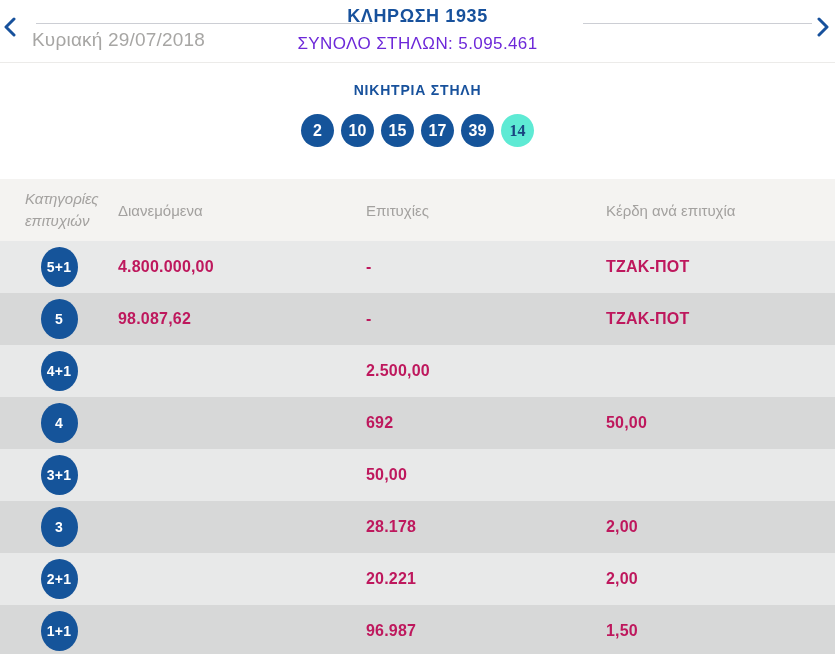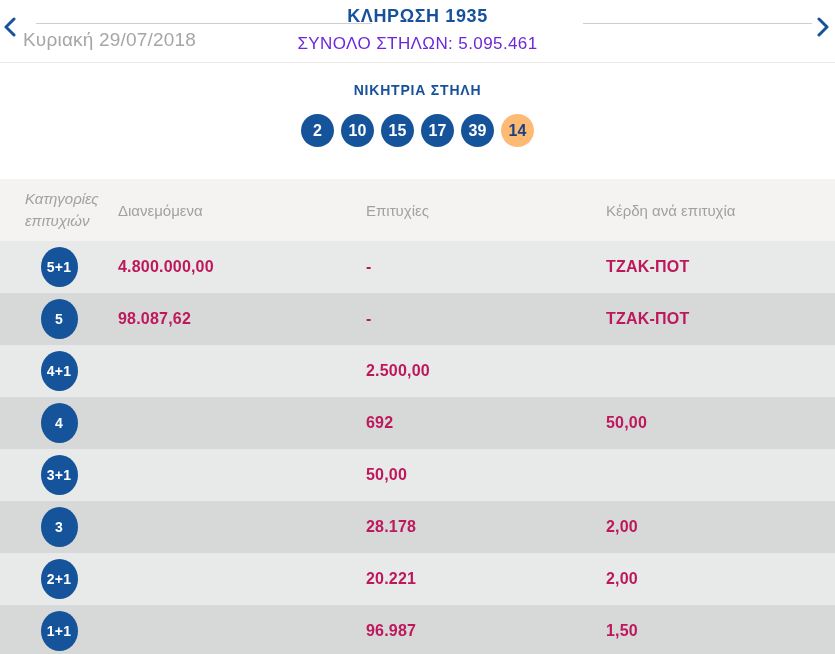--- a/index.html
+++ b/index.html
@@ -10,35 +10,35 @@
   }
   
   .topbar{position:relative;height:62px;border-bottom:1px solid #ecebe9;background:#fff;}
   .nav-chevron{position:absolute;top:17px;width:16px;height:20px;cursor:pointer;}
   .nav-chevron svg{display:block;}
   .nav-prev{left:3px;}
   .nav-next{right:3px;}
   .rule{position:absolute;top:23px;height:0;border-top:1px solid #ccced4;}
   .rule-left{left:36px;width:336px;}
   .rule-right{left:583px;width:229px;}
-  .draw-date{position:absolute;left:23px;top:29px;font-size:19px;color:#a7a6a4;letter-spacing:.2px;}
+  .draw-date{position:absolute;left:32px;top:29px;font-size:19px;color:#a7a6a4;letter-spacing:.2px;}
   .center-head{position:absolute;left:0;right:0;top:6px;text-align:center;}
   .draw-title{font-size:18px;font-weight:bold;color:#17519c;letter-spacing:.6px;}
   .draw-subtitle{margin-top:7px;font-size:17px;color:#6d28d9;letter-spacing:.4px;}
   
   .win-section{height:116px;text-align:center;box-sizing:border-box;padding-top:19px;background:#fff;}
   .win-label{font-size:14px;font-weight:bold;color:#17519c;letter-spacing:.8px;}
   .balls{margin-top:16px;display:flex;justify-content:center;gap:7px;}
   .ball{
     width:33px;height:33px;border-radius:50%;
     background:#15549a;color:#ffffff;
     font-size:16px;font-weight:bold;
     display:flex;align-items:center;justify-content:center;
   }
-  .ball.bonus{background:#fdba74;color:#1a4480;}
+  .ball.bonus{background:#5eead4;color:#1a4480;font-family:Liberation Serif, serif;}
   
   .grid-row{display:grid;grid-template-columns:118px 248px 240px 229px;align-items:center;}
   .thead{height:62px;background:#f4f3f1;color:#a3a19f;font-size:15px;}
   .thead .th{text-align:left;}
   .thead .th.first{text-align:left;padding-left:25px;}
   .thead .th.first span{display:inline-block;width:96px;line-height:1.5;font-style:italic;}
   .trow{height:52px;}
   .trow.odd{background:#e8e9e9;}
   .trow.even{background:#d7d8d8;}
   .cat-cell{display:flex;justify-content:center;}

